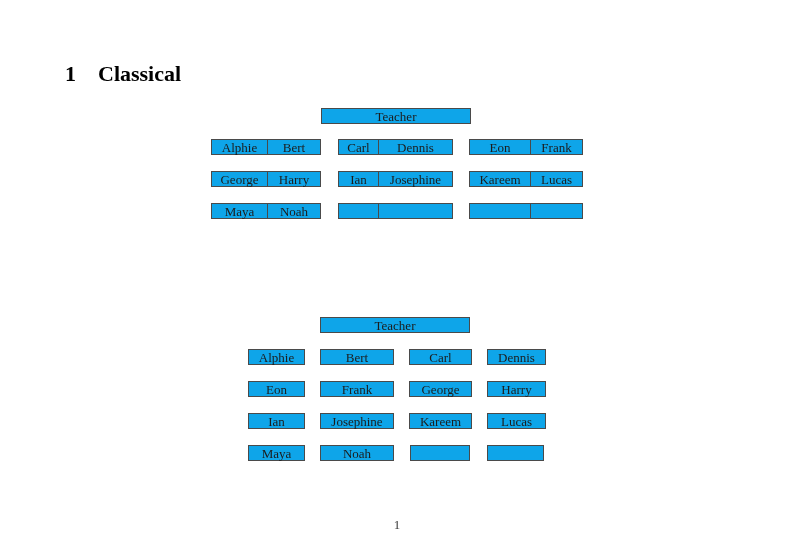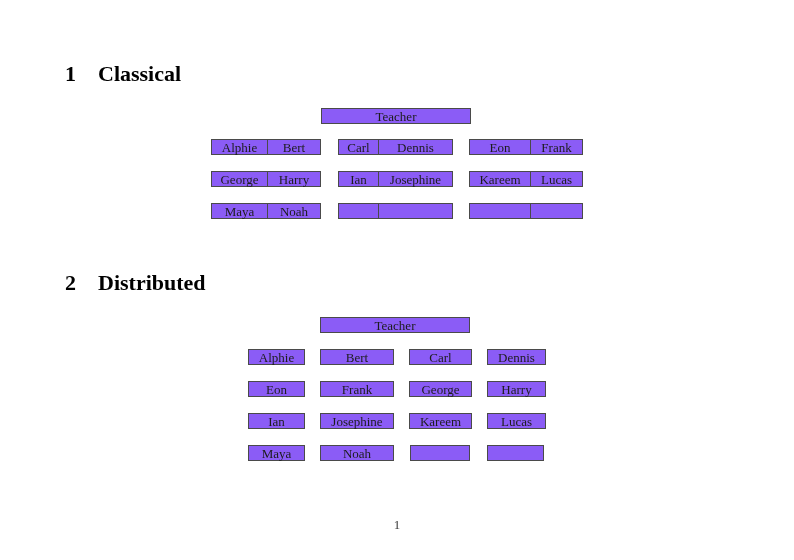--- a/index.html
+++ b/index.html
@@ -20,21 +20,21 @@
     line-height: 1;
     color: #000000;
     white-space: nowrap;
   }
   .heading .num { display: inline-block; width: 33px; }
   .box {
     position: absolute;
     box-sizing: border-box;
     height: 16px;
     border: 1px solid #4a4a4a;
-    background: #8b5cf6;
+    background: #0ea5e9;
     display: flex;
     align-items: center;
     justify-content: center;
     font-size: 13px;
     line-height: 1;
     white-space: nowrap;
   }
   .pair { padding: 0; justify-content: stretch; }
   .cell {
     display: flex;
@@ -102,23 +102,20 @@
     <div class="box pair" style="left:338px; top:203px; width:115px;">
       <span class="cell c1" style="width:40px"></span>
       <span class="cell c2"></span>
     </div>
     <div class="box pair" style="left:469px; top:203px; width:114px;">
       <span class="cell c1" style="width:61px"></span>
       <span class="cell c2"></span>
     </div>
   </div>
 
-  <div class="heading" style="top:272px">
-    <span class="num">2</span><span>Distributed</span>
-  </div>
 
   <div>
     <div class="box" style="left:320px; top:317px; width:150px;">
       <span>Teacher</span>
     </div>
 
     <div class="box" style="left:248px; top:349px; width:57px;">Alphie</div>
     <div class="box" style="left:320px; top:349px; width:74px;">Bert</div>
     <div class="box" style="left:409px; top:349px; width:63px;">Carl</div>
     <div class="box" style="left:487px; top:349px; width:59px;">Dennis</div>

